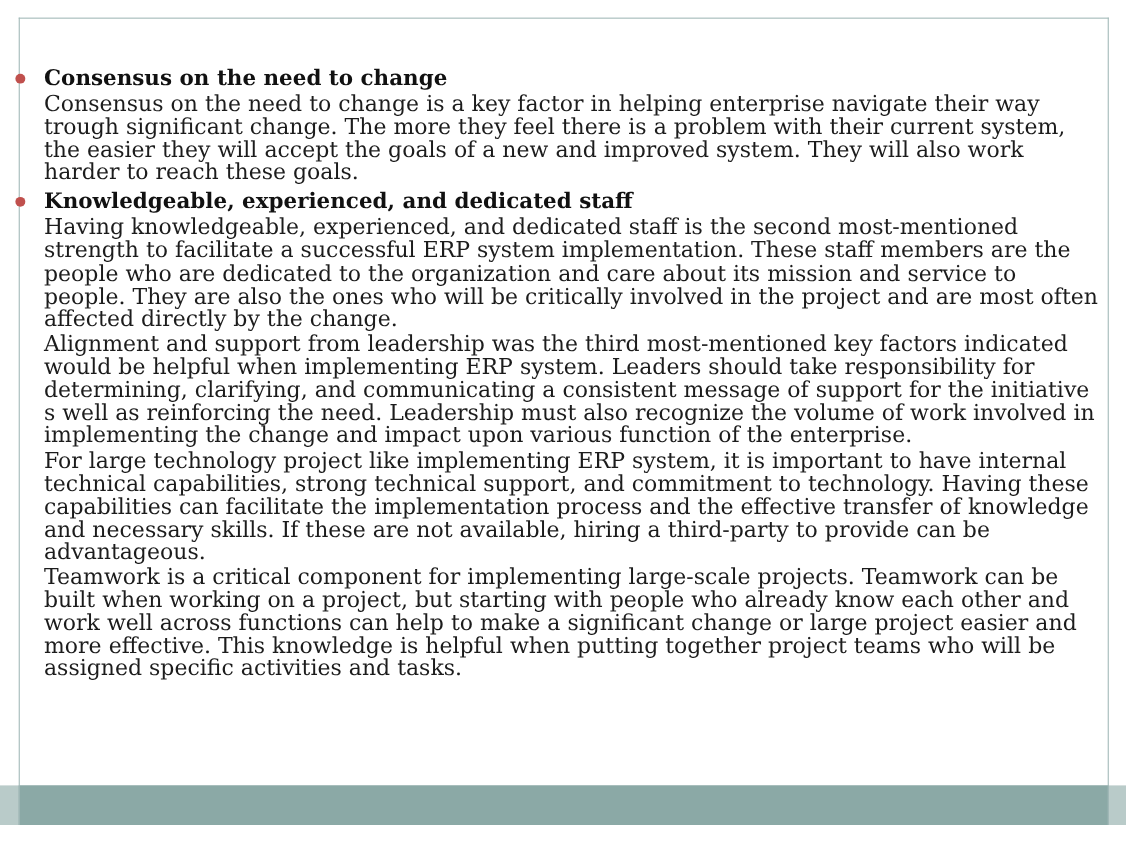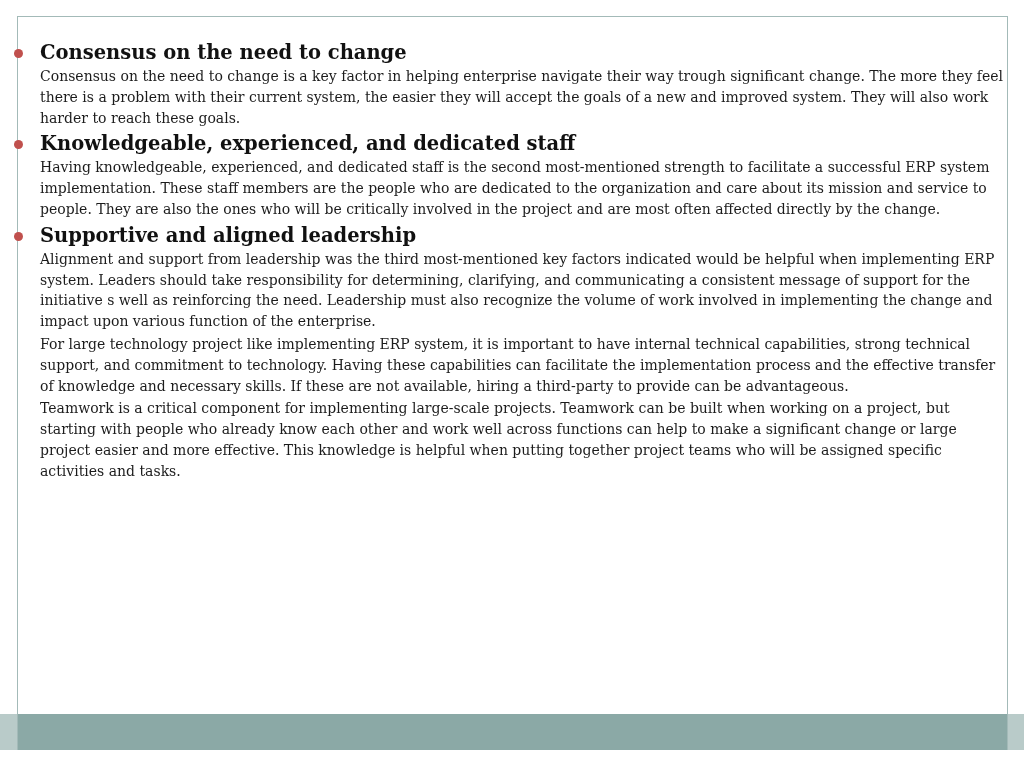--- a/index.html
+++ b/index.html
@@ -54,33 +54,33 @@
   }
   .section-heading {
     position: relative;
     font-weight: bold;
     font-size: 19.5px;
     line-height: 23px;
     color: var(--heading-text, #111111);
     margin: 4px 0 0 0;
   }
   .section-heading.first {
-    margin-top: 0;
+    margin-top: 18px;
   }
   .bullet {
     position: absolute;
     left: -26px;
     top: 8px;
     width: 9px;
     height: 9px;
     border-radius: 50%;
     background: var(--bullet, #c0504d);
   }
   .section-body {
-    font-size: 14px;
+    font-size: 20px;
     line-height: 20.8px;
     color: var(--body-text, #1c1c1c);
     margin: 2px 0 1px 0;
   }
 </style>
 </head>
 <body>
 
 <div class="bottom-bar-outer"></div>
 <div class="bottom-bar-inner"></div>
@@ -96,23 +96,20 @@
   </div>
 
   <div class="bullet-section">
     <div class="section-heading">
       <span class="bullet"></span><span>Knowledgeable, experienced, and dedicated staff</span>
     </div>
     <p class="section-body">Having knowledgeable, experienced, and dedicated staff is the second most-mentioned strength to facilitate a successful ERP system implementation. These staff members are the people who are dedicated to the organization and care about its mission and service to people. They are also the ones who will be critically involved in the project and are most often affected directly by the change.</p>
   </div>
 
   <div class="bullet-section">
-    <div class="section-heading">
-      <span class="bullet"></span><span>Supportive and aligned leadership</span>
-    </div>
     <p class="section-body">Alignment and support from leadership was the third most-mentioned key factors indicated would be helpful when implementing ERP system. Leaders should take responsibility for determining, clarifying, and communicating a consistent message of support for the initiative s well as reinforcing the need. Leadership must also recognize the volume of work involved in implementing the change and impact upon various function of the enterprise.</p>
   </div>
 
   <div class="bullet-section">
     <p class="section-body">For large technology project like implementing ERP system, it is important to have internal technical capabilities, strong technical support, and commitment to technology. Having these capabilities can facilitate the implementation process and the effective transfer of knowledge and necessary skills. If these are not available, hiring a third-party to provide can be advantageous.</p>
   </div>
 
   <div class="bullet-section">
     <p class="section-body">Teamwork is a critical component for implementing large-scale projects. Teamwork can be built when working on a project, but starting with people who already know each other and work well across functions can help to make a significant change or large project easier and more effective. This knowledge is helpful when putting together project teams who will be assigned specific activities and tasks.</p>
   </div>

